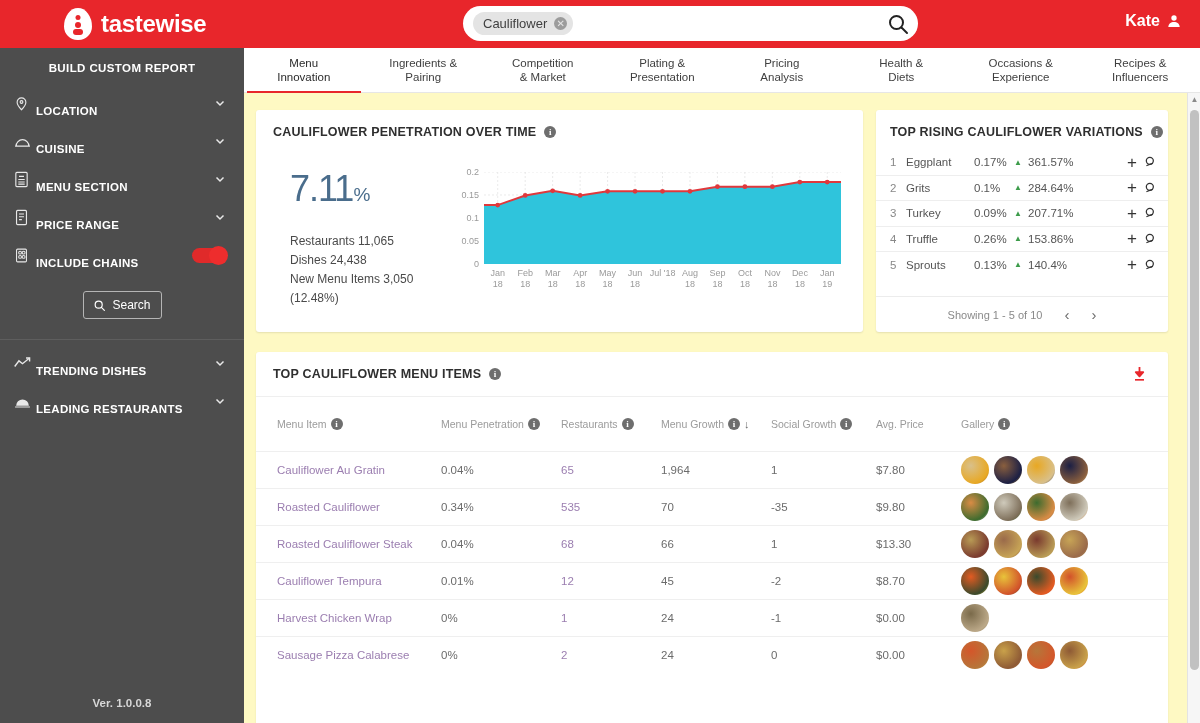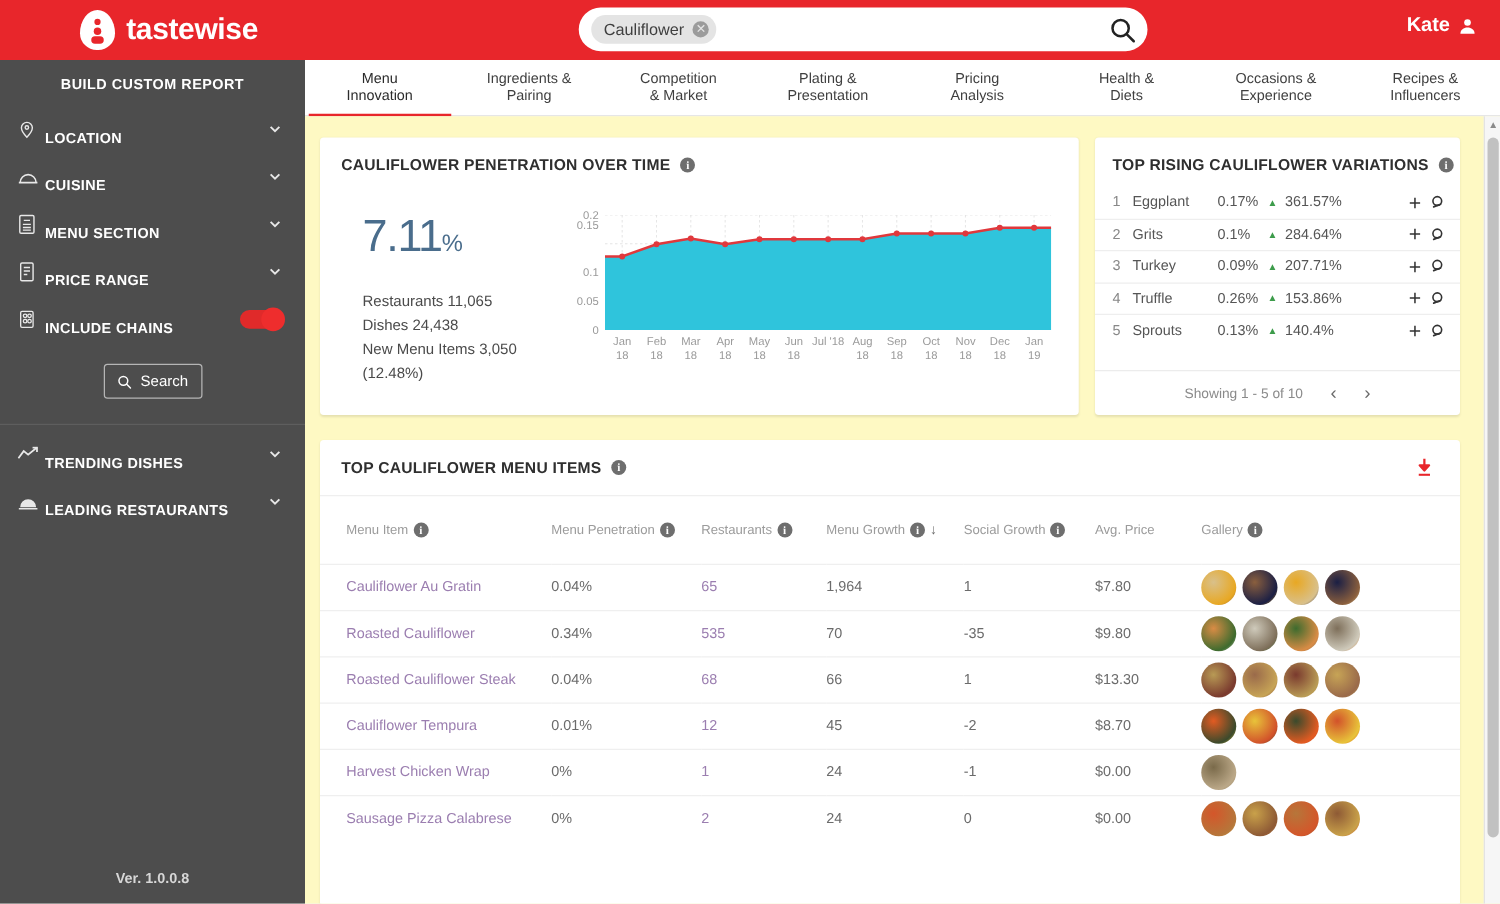--- a/index.html
+++ b/index.html
@@ -343,21 +343,21 @@
         <div>Restaurants 11,065</div>
         <div>Dishes 24,438</div>
         <div>New Menu Items 3,050</div>
         <div>(12.48%)</div>
       </div>
     </div>
 
     <div class="plot">
       <div class="yaxis" id="yaxis">
           <div class="ytick" style="top: 0px;">0.2</div>
-          <div class="ytick" style="top: 8px; margin-left: 18px;">0.15</div>
+          <div class="ytick" style="top: 23px; margin-left: 18px;">0.15</div>
           <div class="ytick" style="top: 46px;">0.1</div>
           <div class="ytick" style="top: 69px;">0.05</div>
           <div class="ytick" style="top: 92px;">0</div>
         </div>
       <div class="plotarea">
         <svg id="chart-svg" width="357" height="92" viewBox="0 0 357 92" preserveAspectRatio="none">
             <line x1="0" y1="0" x2="357" y2="0" stroke="#dcdcdc" stroke-width="0.6" stroke-dasharray="2 2"></line>
             <line x1="0" y1="23.000000000000014" x2="357" y2="23.000000000000014" stroke="#dcdcdc" stroke-width="0.6" stroke-dasharray="2 2"></line>
             <line x1="0" y1="46" x2="357" y2="46" stroke="#dcdcdc" stroke-width="0.6" stroke-dasharray="2 2"></line>
             <line x1="0" y1="69" x2="357" y2="69" stroke="#dcdcdc" stroke-width="0.6" stroke-dasharray="2 2"></line>

